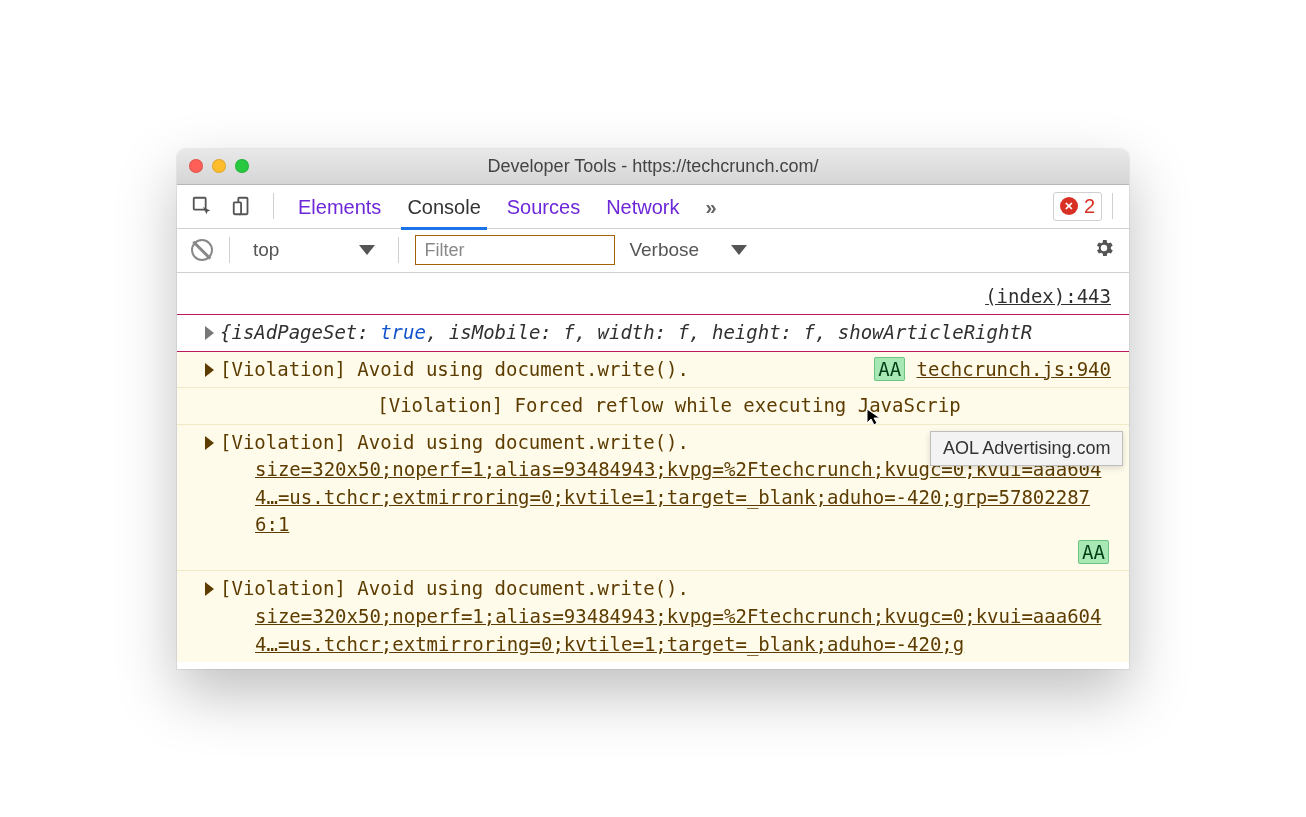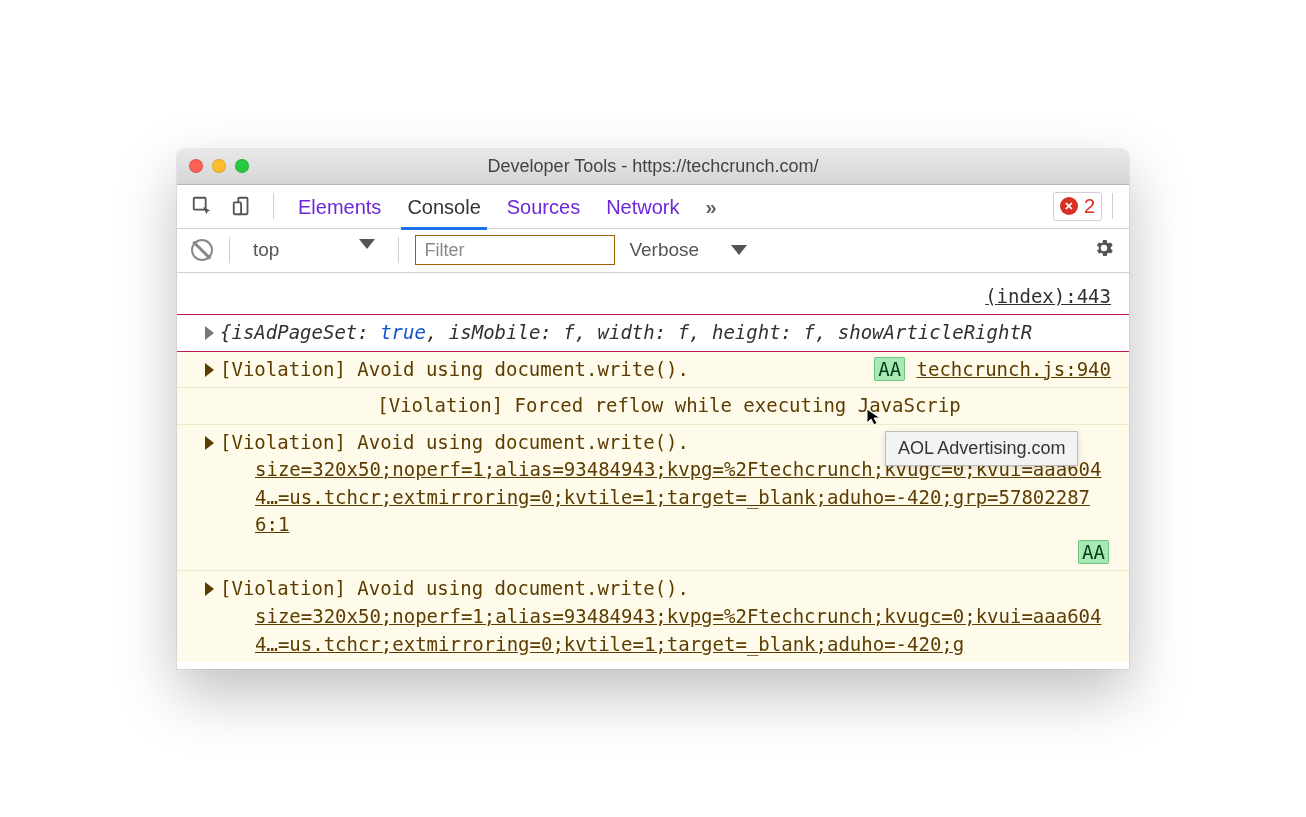--- a/index.html
+++ b/index.html
@@ -70,21 +70,21 @@
     align-items: center;
     padding: 0 14px;
     gap: 14px;
     font-size: 19px;
     color: #555;
   }
   .no-entry {
     width: 22px; height: 22px; border: 2.5px solid #888; border-radius: 50%; position: relative;
   }
   .no-entry::after { content:""; position:absolute; width: 24px; height:2.5px; background:#888; top:50%; left:50%; transform: translate(-50%,-50%) rotate(45deg); }
-  .context-sel { display:flex; align-items:flex-start; gap: 80px; border:1px solid transparent; padding: 2px 6px; }
+  .context-sel { display:flex; align-items:center; gap: 80px; border:1px solid transparent; padding: 2px 6px; }
   .tri-down { width:0; height:0; border-left:8px solid transparent; border-right:8px solid transparent; border-top:10px solid #555; }
   .filter-input {
     border: 1px solid #a16207;
     height: 30px;
     width: 200px;
     font-size: 18px;
     padding: 0 8px;
     color: #555;
   }
   .filter-input::placeholder { color:#888; }
@@ -117,20 +117,21 @@
   .tooltip {
     position: absolute;
     background: #f3f3f3;
     border: 1px solid #bdbdbd;
     padding: 6px 12px;
     font-family: -apple-system, sans-serif;
     font-size: 18px;
     color:#333;
     box-shadow: 0 2px 6px rgba(0,0,0,0.15);
     z-index: 50;
+    margin-left: 45px;
   }
   .cursor {
     position:absolute;
     width: 20px; height: 20px;
     z-index:60;
   }
   .warnsrc { text-decoration: underline; }
 </style>
 </head>
 <body>

